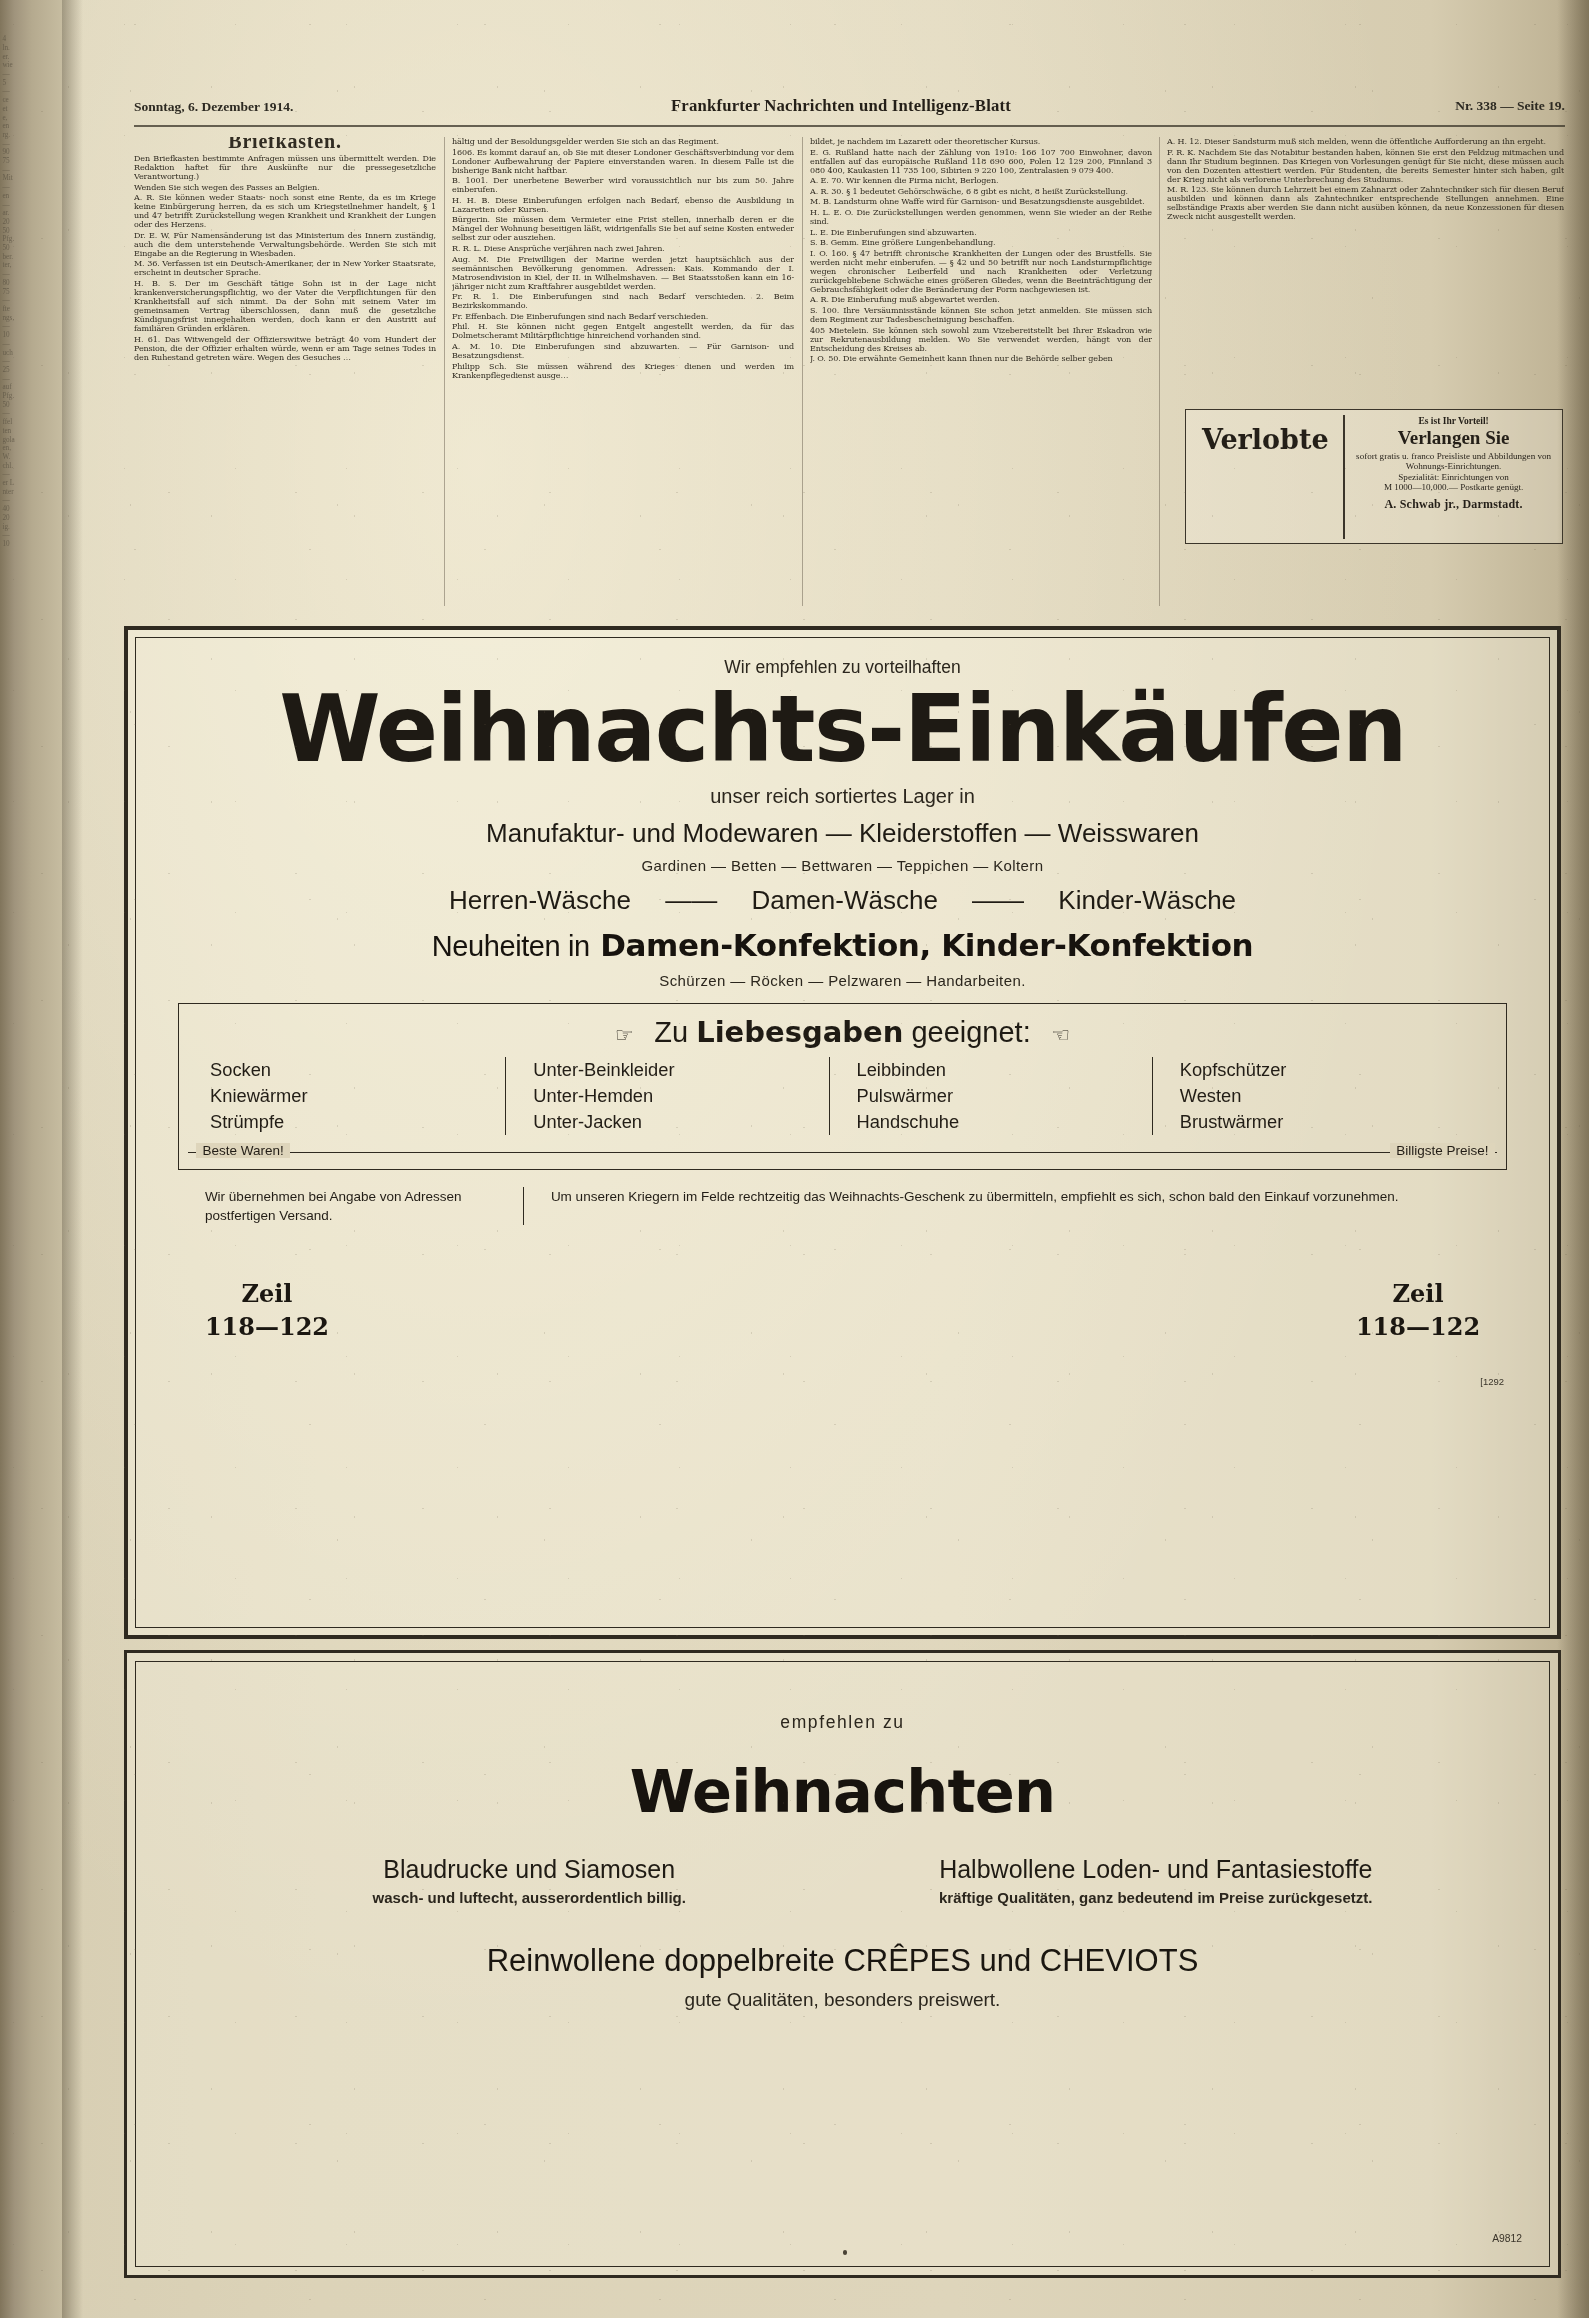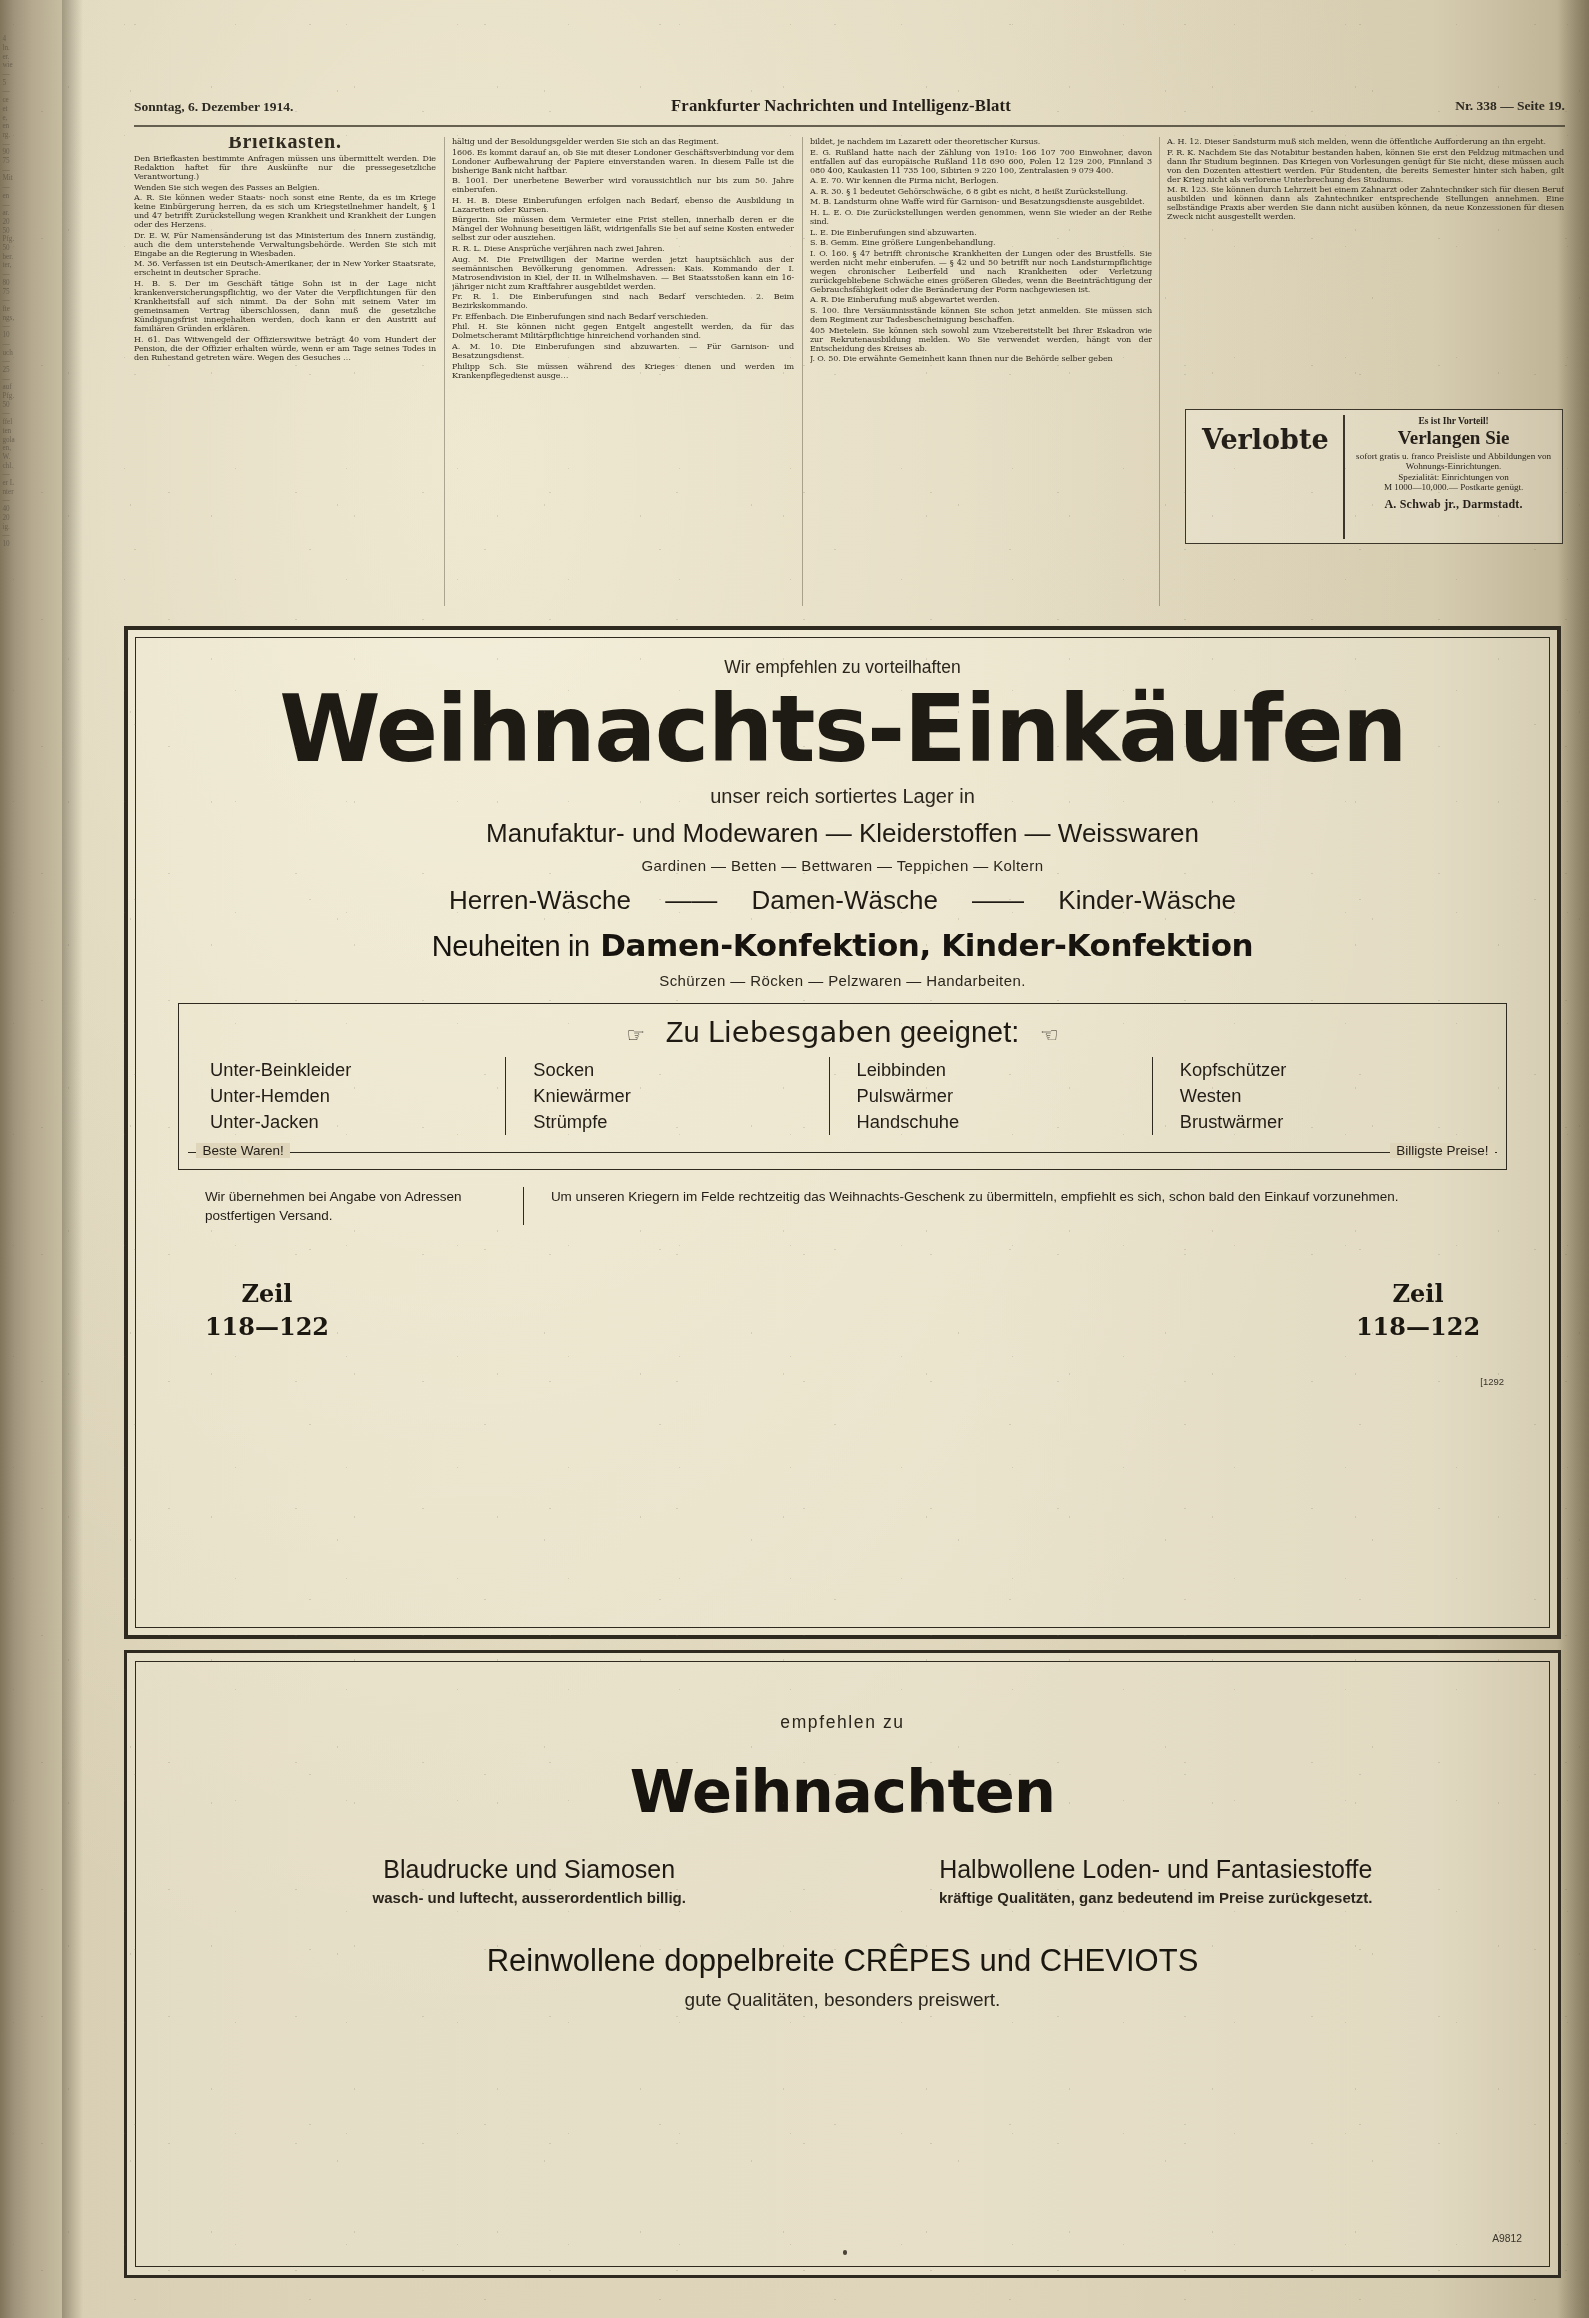--- a/index.html
+++ b/index.html
@@ -115,21 +115,21 @@
   .ad-l4{text-align:center;font-size:15px;color:#2b261d;margin:8px 0 8px;font-family:"Liberation Sans",sans-serif;letter-spacing:0.4px;}
   .ad-l5{text-align:center;font-size:26px;color:#1f1b14;margin:11px 0 6.4px;font-family:"Liberation Sans",sans-serif;}
   .ad-l6{text-align:center;font-size:31px;font-weight:bold;color:#17130e;margin:11px 0 6.4px;font-family:"DejaVu Sans",sans-serif;letter-spacing:-0.4px;}
   .ad-l6 .light{font-weight:normal;font-family:"Liberation Sans",sans-serif;font-size:29px;}
   .ad-l7{text-align:center;font-size:15px;color:#2b261d;margin:9.5px 0 3.2px;font-family:"Liberation Sans",sans-serif;letter-spacing:0.4px;}
 
   .gift-box{
     margin:14.3px 20.7px 0 20.7px;border:1.6px solid #2f2a20;padding:11px 9.5px 8px;position:relative;
   }
   .gift-title{text-align:center;font-size:29px;color:#1f1b14;font-family:"Liberation Sans",sans-serif;margin-bottom:8px;}
-  .gift-title b{font-weight:normal;font-family:"DejaVu Sans",sans-serif;text-align:center;}
+  .gift-title b{font-weight:bold;font-family:"DejaVu Sans",sans-serif;text-align:center;}
   .hand{display:inline-block;font-size:20.7px;vertical-align:middle;margin:0 12.7px;color:#1f1b14;}
   .gift-cols{display:flex;justify-content:space-between;padding:0 22px;}
   .gift-col{font-size:18.3px;line-height:26px;color:#221d16;font-family:"Liberation Sans",sans-serif;text-align:left;position:relative;flex:1;}
   .gift-col + .gift-col{border-left:0.8px solid #2f2a20;padding-left:27px;}
   .gift-foot{position:relative;margin-top:8px;height:17.5px;}
   .gift-foot .lft{position:absolute;left:8px;top:0;font-size:13.5px;font-family:"Liberation Sans",sans-serif;color:#221d16;background:#ded5bb;padding:0 6.4px;}
   .gift-foot .rgt{position:absolute;right:2px;top:0;font-size:13.5px;font-family:"Liberation Sans",sans-serif;color:#221d16;background:#ded5bb;padding:0 6.4px;}
   .gift-foot .line{position:absolute;left:0;right:0;top:8.7px;height:0.8px;background:#2f2a20;}
 
   .ad-notes{display:flex;margin:17.5px 24px 0;font-family:"Liberation Sans",sans-serif;}
@@ -366,28 +366,28 @@
         <div class="gift-box">
           <div class="gift-title">
             <span class="hand">☞</span>
             <span>Zu</span>
             <b>Liebesgaben</b>
             <span>geeignet:</span>
             <span class="hand">☜</span>
           </div>
           <div class="gift-cols">
             <div class="gift-col">
+              <div>Socken</div>
+              <div>Kniewärmer</div>
+              <div>Strümpfe</div>
+            </div>
+            <div class="gift-col">
               <div>Unter-Beinkleider</div>
               <div>Unter-Hemden</div>
               <div>Unter-Jacken</div>
-            </div>
-            <div class="gift-col">
-              <div>Socken</div>
-              <div>Kniewärmer</div>
-              <div>Strümpfe</div>
             </div>
             <div class="gift-col">
               <div>Leibbinden</div>
               <div>Pulswärmer</div>
               <div>Handschuhe</div>
             </div>
             <div class="gift-col">
               <div>Kopfschützer</div>
               <div>Westen</div>
               <div>Brustwärmer</div>

